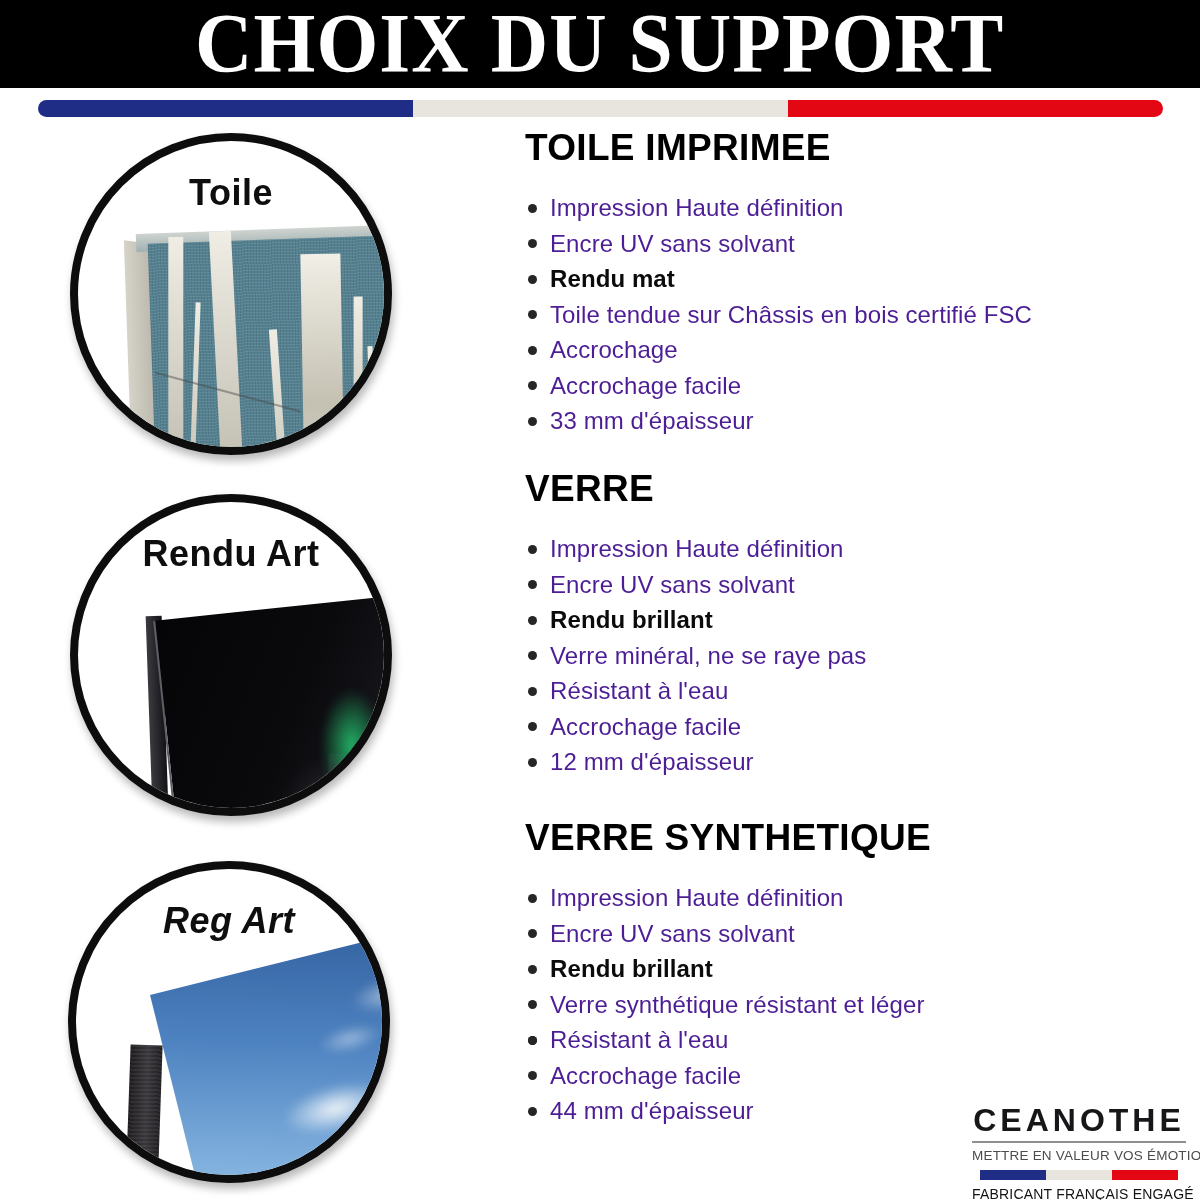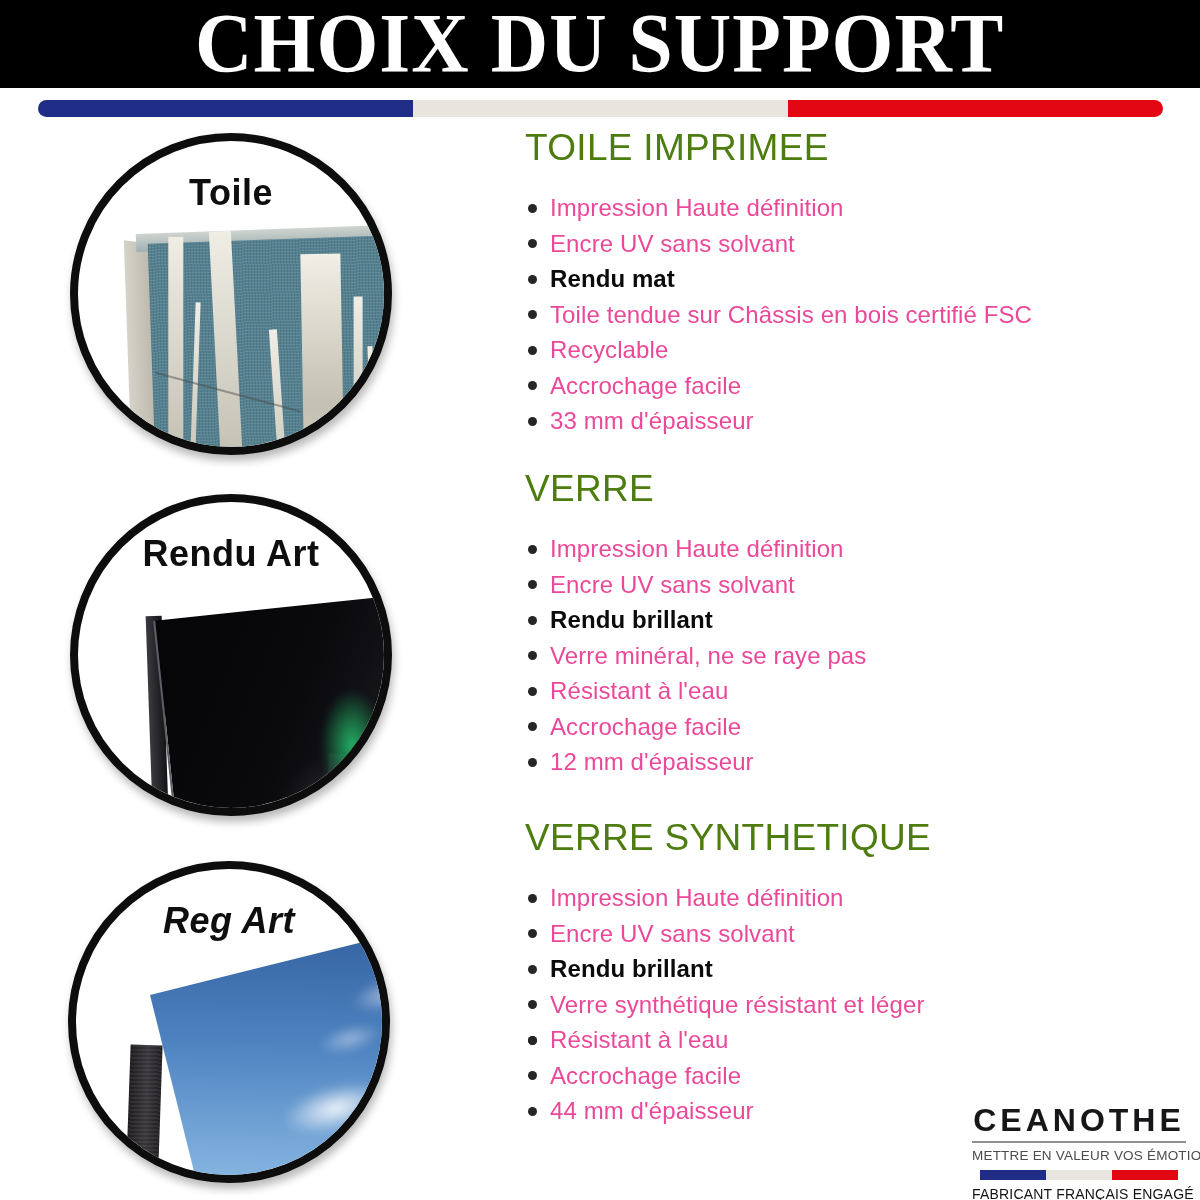--- a/index.html
+++ b/index.html
@@ -91,25 +91,25 @@
     background:linear-gradient(195deg,#33609f 0%,#4d82c0 35%,#7fafdd 70%,#abcdee 100%); }
   .cloud { position:absolute; background:radial-gradient(closest-side, rgba(255,255,255,0.9), rgba(255,255,255,0) 72%); filter:blur(4px); }
   .cd1 { left:26%; top:44%; width:150px; height:64px; }
   .cd2 { right:4%; top:12%; width:110px; height:46px; opacity:0.6; }
   .cd3 { left:8%;  top:74%; width:170px; height:70px; opacity:0.85; }
   .cd4 { left:46%; top:26%; width:90px;  height:36px; opacity:0.5; }
 
   
   .sec { position:absolute; left:523px; width:620px; }
   .s1 { top:126px; } .s2 { top:467px; } .s3 { top:816px; }
-  .sec h2 { margin:0 0 20px 2px; font-size:37px; line-height:44px; font-weight:400;
-    color:#4d7c0f; letter-spacing:0.3px; }
+  .sec h2 { margin:0 0 20px 2px; font-size:37px; line-height:44px; font-weight:700;
+    color:#000000; letter-spacing:0.3px; }
   .sec ul { list-style:none; margin:0; padding:0; }
   .sec li { position:relative; padding-left:27px; font-size:24px; line-height:35.5px;
-    color:#ec4899; letter-spacing:0.1px; white-space:nowrap; }
+    color:#4c1d95; letter-spacing:0.1px; white-space:nowrap; }
   .sec li .dot { position:absolute; left:5px; top:13.5px; width:9px; height:9px;
     border-radius:50%; background:#262626; }
   .sec li.b { font-weight:700; color:#0b0b0b; }
 
   
   .logo { position:absolute; left:972px; top:1101px; width:214px; text-align:center; }
   .logo-brand { font-size:32px; font-weight:800; letter-spacing:4px; color:#17171a;
     line-height:38px; white-space:nowrap; }
   .logo-rule { height:2px; background:#8f8f8f; margin:2px 0 5px; }
   .logo-tag { font-size:13.5px; color:#4c4c4c; letter-spacing:0.2px; white-space:nowrap; }
@@ -176,21 +176,21 @@
     <div class="clabel">Reg Art</div>
   </div>
 
   <section class="sec s1">
     <h2>TOILE IMPRIMEE</h2>
     <ul>
       <li><span class="dot"></span><span>Impression Haute définition</span></li>
       <li><span class="dot"></span><span>Encre UV sans solvant</span></li>
       <li class="b"><span class="dot"></span><span>Rendu mat</span></li>
       <li><span class="dot"></span><span>Toile tendue sur Châssis en bois certifié FSC</span></li>
-      <li><span class="dot"></span><span>Recyclable</span></li>
+      <li><span class="dot"></span><span>Accrochage</span></li>
       <li><span class="dot"></span><span>Accrochage facile</span></li>
       <li><span class="dot"></span><span>33 mm d'épaisseur</span></li>
     </ul>
   </section>
 
   <section class="sec s2">
     <h2>VERRE</h2>
     <ul>
       <li><span class="dot"></span><span>Impression Haute définition</span></li>
       <li><span class="dot"></span><span>Encre UV sans solvant</span></li>

